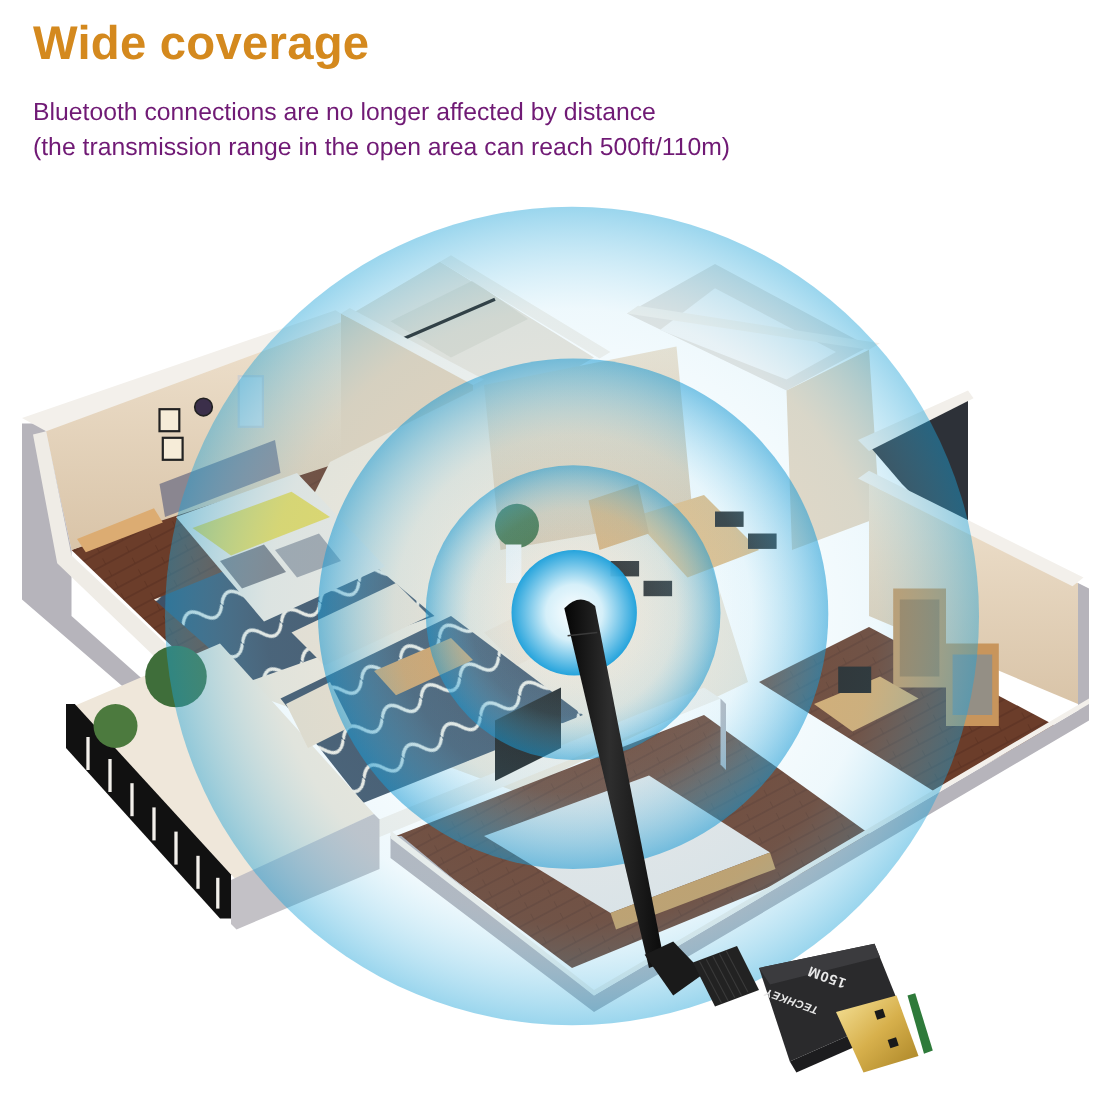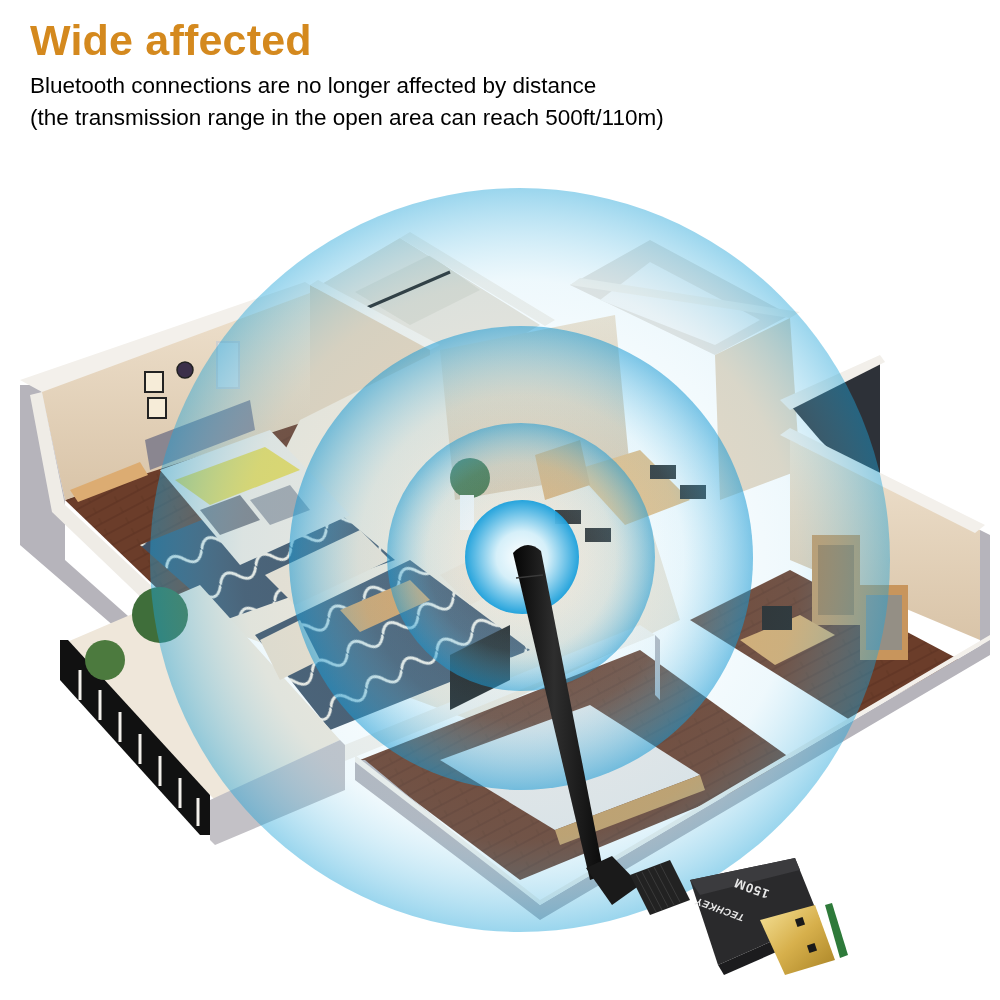--- a/index.html
+++ b/index.html
@@ -9,25 +9,25 @@
     .header { position: absolute; left: 30px; top: 14px; width: 960px; }
     .title {
       font-family: "Liberation Sans", sans-serif;
       font-weight: bold;
       font-size: 43px;
       line-height: 52px;
       color: #d4891e;
       letter-spacing: 0.2px;
     }
     .subtitle {
-      margin-top: 4px;
+      margin-top: 20px;
       font-family: "Liberation Sans", sans-serif;
       font-size: 22.5px;
       line-height: 32px;
-      color: #000000;
+      color: #701a75;
     }
     .subtitle div { white-space: nowrap; }
 
     .scene { position: absolute; left: 0; top: 0; width: 1000px; height: 1000px; }
     .scene svg { position: absolute; left: 0; top: 0; }
 
     .label-150 {
       position: absolute;
       left: 733px; top: 881px;
       font-family: "Liberation Sans", sans-serif;
@@ -232,18 +232,18 @@
       <rect x="808" y="944" width="8" height="8" fill="#1a1a1a" transform="rotate(-18 812 948)"></rect>
       <polygon points="825,905 832,903 848,955 840,958" fill="#2e7a3a"></polygon>
     </g>
   </svg>
 
   <div class="label-150">150M</div>
   <div class="label-brand">TECHKEY</div>
 </div>
 
 <div class="header">
-  <div class="title">Wide affected</div>
+  <div class="title">Wide coverage</div>
   <div class="subtitle">
     <div>Bluetooth connections are no longer affected by distance</div>
     <div>(the transmission range in the open area can reach 500ft/110m)</div>
   </div>
 </div>
 
 </body></html>

